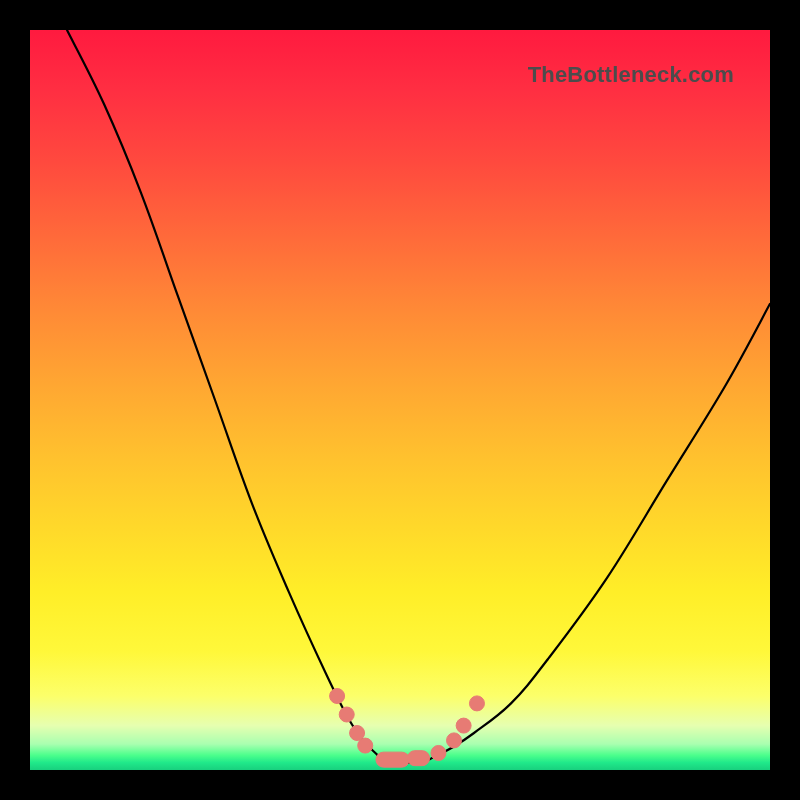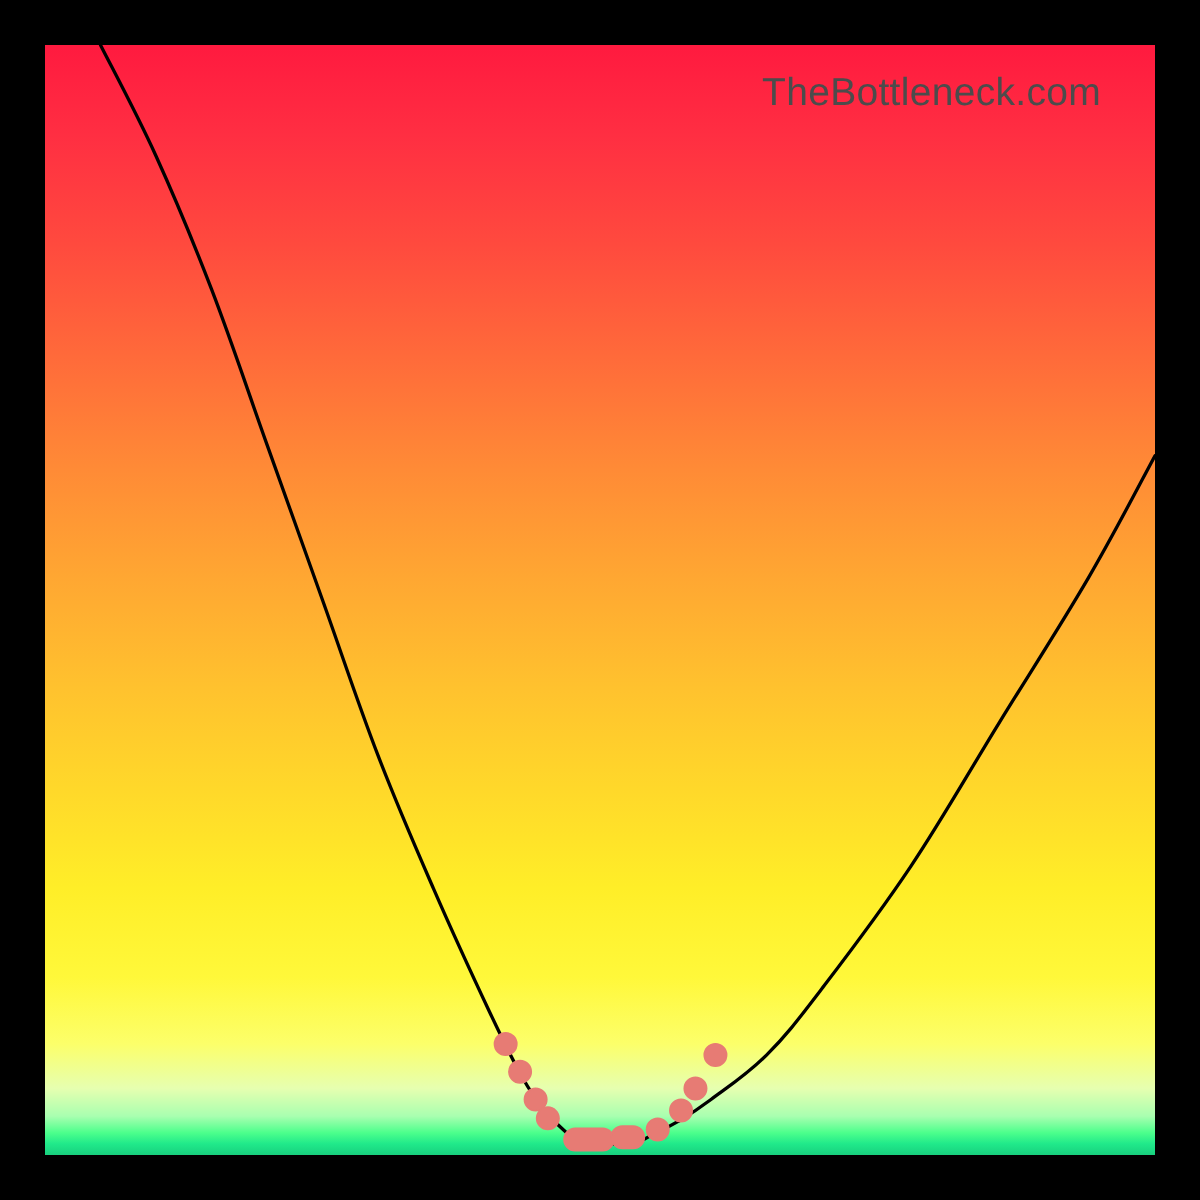--- a/index.html
+++ b/index.html
@@ -40,25 +40,25 @@
       #e6ffb0 94%,
       #a9ffb0 96.5%,
       #4cff8c 98%,
       #20e98a 99%,
       #18d07e 100%
     );
     overflow: hidden;
   }
   .watermark {
     position: absolute;
-    top: 16px;
+    top: 32px;
     right: 36px;
     color: #4c4c4c;
-    font-size: 26px;
-    font-weight: 400;
+    font-size: 22px;
+    font-weight: 700;
     letter-spacing: 0.2px;
     pointer-events: none;
   }
   svg.curves {
     position: absolute;
     left: 0;
     top: 0;
     width: 740px;
     height: 740px;
     overflow: visible;

